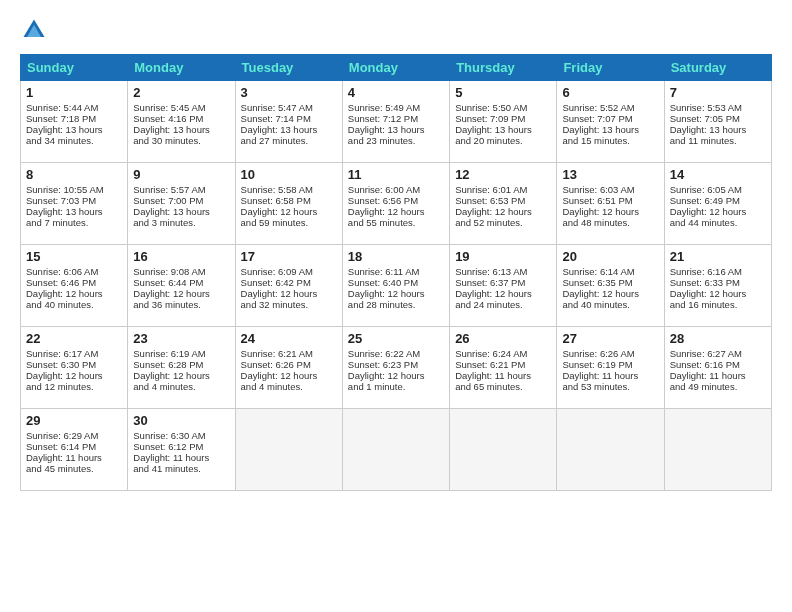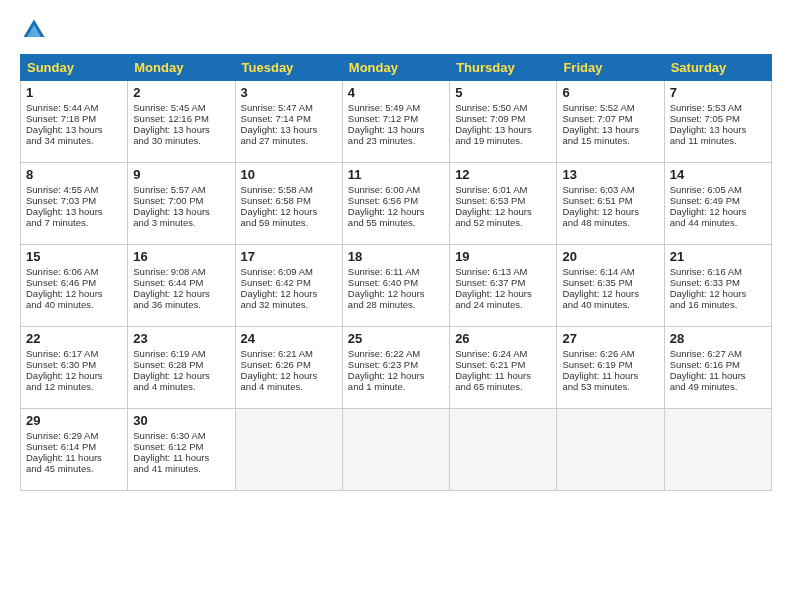--- a/index.html
+++ b/index.html
@@ -50,21 +50,21 @@
       font-size: 15px;
       color: #444;
     }
     table {
       width: 100%;
       border-collapse: collapse;
       table-layout: fixed;
     }
     thead tr th {
       background: #1a6eb5;
-      color: #fde047;
+      color: #5eead4;
       text-align: left;
       padding: 5px 6px;
       font-size: 13px;
       font-weight: bold;
       border: 1px solid #1a6eb5;
     }
     tbody tr td {
       border: 1px solid #ccc;
       vertical-align: top;
       padding: 4px 5px;
@@ -122,21 +122,21 @@
           <td>
             <span class="day-num">1</span>
             <div>Sunrise: 5:44 AM</div>
             <div>Sunset: 7:18 PM</div>
             <div>Daylight: 13 hours</div>
             <div>and 34 minutes.</div>
           </td>
           <td>
             <span class="day-num">2</span>
             <div>Sunrise: 5:45 AM</div>
-            <div>Sunset: 12:16 PM</div>
+            <div>Sunset: 4:16 PM</div>
             <div>Daylight: 13 hours</div>
             <div>and 30 minutes.</div>
           </td>
           <td>
             <span class="day-num">3</span>
             <div>Sunrise: 5:47 AM</div>
             <div>Sunset: 7:14 PM</div>
             <div>Daylight: 13 hours</div>
             <div>and 27 minutes.</div>
           </td>
@@ -145,41 +145,41 @@
             <div>Sunrise: 5:49 AM</div>
             <div>Sunset: 7:12 PM</div>
             <div>Daylight: 13 hours</div>
             <div>and 23 minutes.</div>
           </td>
           <td>
             <span class="day-num">5</span>
             <div>Sunrise: 5:50 AM</div>
             <div>Sunset: 7:09 PM</div>
             <div>Daylight: 13 hours</div>
-            <div>and 19 minutes.</div>
+            <div>and 20 minutes.</div>
           </td>
           <td>
             <span class="day-num">6</span>
             <div>Sunrise: 5:52 AM</div>
             <div>Sunset: 7:07 PM</div>
             <div>Daylight: 13 hours</div>
             <div>and 15 minutes.</div>
           </td>
           <td>
             <span class="day-num">7</span>
             <div>Sunrise: 5:53 AM</div>
             <div>Sunset: 7:05 PM</div>
             <div>Daylight: 13 hours</div>
             <div>and 11 minutes.</div>
           </td>
         </tr>
         <tr>
           <td>
             <span class="day-num">8</span>
-            <div>Sunrise: 4:55 AM</div>
+            <div>Sunrise: 10:55 AM</div>
             <div>Sunset: 7:03 PM</div>
             <div>Daylight: 13 hours</div>
             <div>and 7 minutes.</div>
           </td>
           <td>
             <span class="day-num">9</span>
             <div>Sunrise: 5:57 AM</div>
             <div>Sunset: 7:00 PM</div>
             <div>Daylight: 13 hours</div>
             <div>and 3 minutes.</div>

